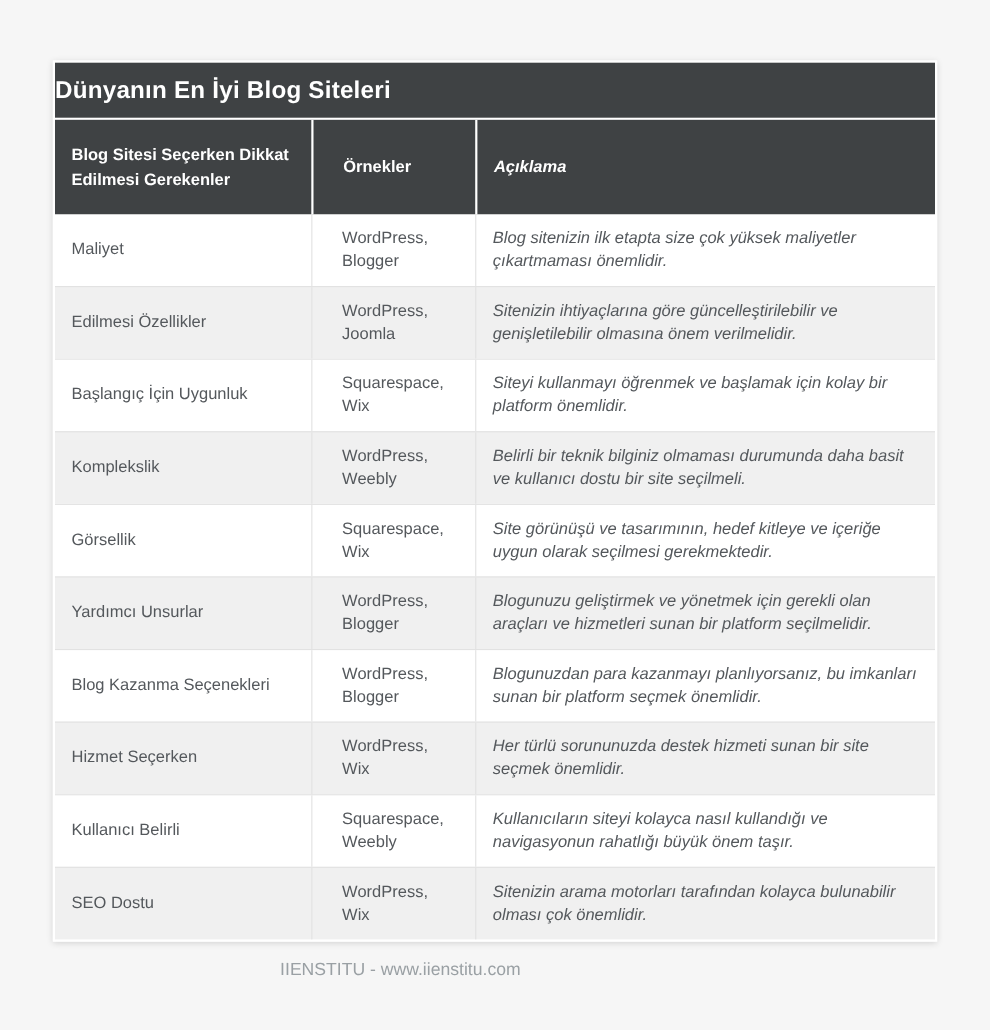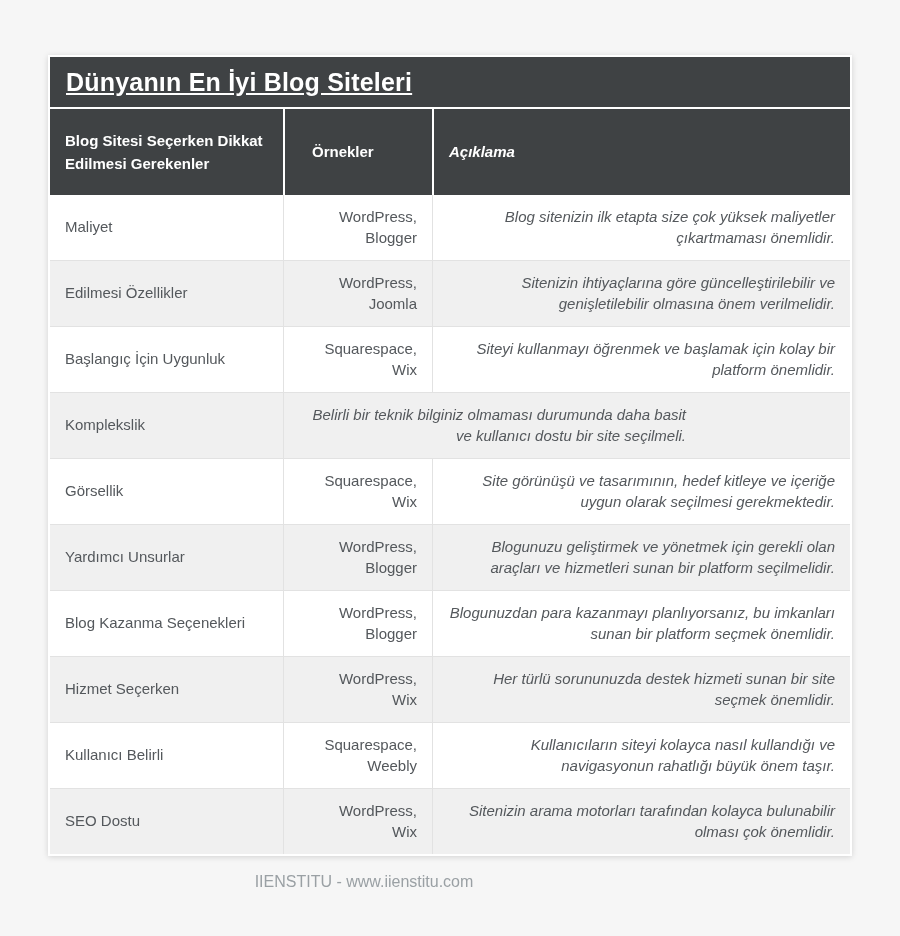--- a/index.html
+++ b/index.html
@@ -23,29 +23,27 @@
   .table-card {
     width: 800px;
     margin: 55px 0 0 48px;
     border: 2px solid #ffffff;
     box-shadow: 0 1px 6px rgba(0,0,0,0.15);
     background: #ffffff;
   }
   .title-bar {
     background: var(--header-bg);
     color: var(--header-text);
-    font-size: 25px;
+    font-size: 22px;
     font-weight: 700;
     height: 50px;
     display: flex;
     align-items: center;
-    padding-left: 16px;
     border-bottom: 2px solid #ffffff;
     letter-spacing: 0.2px;
-    text-decoration: underline;
   }
   .header-row {
     display: flex;
     background: var(--header-bg);
   }
   .cell {
     box-sizing: border-box;
     padding: 12px 15px;
     display: flex;
     align-items: center;
@@ -66,21 +64,21 @@
     background: #ffffff;
     min-height: 65px;
   }
   .row + .row { border-top: 1px solid var(--row-border); }
   .row.alt { background: var(--alt-row-bg); }
   .body-cell {
     color: var(--body-text);
     font-size: 15px;
     line-height: 1.35;
   }
-  .body-cell + .body-cell { border-left: 1px solid var(--row-border); text-align: right; }
+  .body-cell + .body-cell { border-left: 1px solid var(--row-border); }
   .footer {
     width: 728px;
     text-align: center;
     margin-top: 17px;
     color: var(--footer-text-color);
     font-size: 16px;
   }
 </style>
 </head>
 <body>
@@ -107,20 +105,21 @@
   </div>
 
   <div class="row">
     <div class="cell col1 body-cell">Başlangıç İçin Uygunluk</div>
     <div class="cell col2 body-cell">Squarespace, Wix</div>
     <div class="cell col3 body-cell">Siteyi kullanmayı öğrenmek ve başlamak için kolay bir platform önemlidir.</div>
   </div>
 
   <div class="row alt">
     <div class="cell col1 body-cell">Komplekslik</div>
+    <div class="cell col2 body-cell">WordPress, Weebly</div>
     <div class="cell col3 body-cell">Belirli bir teknik bilginiz olmaması durumunda daha basit ve kullanıcı dostu bir site seçilmeli.</div>
   </div>
 
   <div class="row">
     <div class="cell col1 body-cell">Görsellik</div>
     <div class="cell col2 body-cell">Squarespace, Wix</div>
     <div class="cell col3 body-cell">Site görünüşü ve tasarımının, hedef kitleye ve içeriğe uygun olarak seçilmesi gerekmektedir.</div>
   </div>
 
   <div class="row alt">

